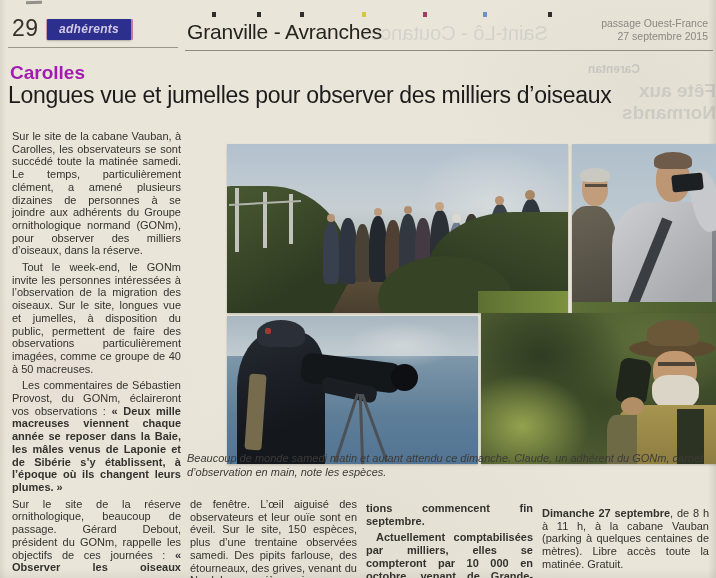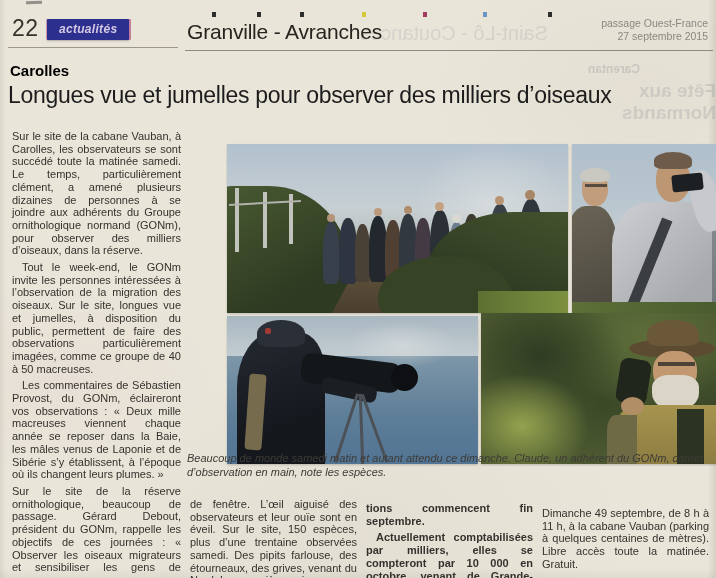--- a/index.html
+++ b/index.html
@@ -29,35 +29,35 @@
     box-shadow:2px 0 0 rgba(168,44,116,.55), -1px 0 0 rgba(168,44,116,.35), 0 1px 2px rgba(0,0,0,.25);
     border-radius:1px;letter-spacing:.3px;
   }
   .edition-title{position:absolute;left:187px;top:20px;font-size:21px;color:#26241f;letter-spacing:-.2px;}
   .masthead-date{position:absolute;right:8px;top:17px;text-align:right;font-size:10.5px;line-height:13px;color:#8b8781;}
   .rule{position:absolute;height:1px;background:#9d978a;}
   .rule-left{left:8px;top:47px;width:170px;}
   .rule-right{left:185px;top:50px;width:528px;background:#8f8a7f;}
   .reg-dot{position:absolute;top:12px;width:4px;height:5px;}
   
-  .kicker{position:absolute;left:10px;top:62px;font-size:15px;font-weight:bold;color:#000000;}
+  .kicker{position:absolute;left:10px;top:62px;font-size:19px;font-weight:bold;color:#a21caf;}
   .headline{
     position:absolute;left:8px;top:82px;width:704px;
     font-size:23px;letter-spacing:-.3px;color:#1c1c1c;white-space:nowrap;font-weight:normal;margin:0;
   }
   
   .ghost{position:absolute;color:#44506b;transform:scaleX(-1);pointer-events:none;font-weight:bold;}
   .ghost-1{left:360px;top:22px;font-size:20px;opacity:.12;font-weight:normal;}
   .ghost-2{left:588px;top:62px;font-size:12px;opacity:.18;}
   .ghost-3{left:545px;top:80px;font-size:19px;opacity:.14;}
   
   .col{position:absolute;font-size:11px;line-height:12.7px;text-align:justify;color:#34322e;overflow:hidden;}
   .col p{margin:4px;}
   .col p.ind{text-indent:10px;}
-  .col .q{font-weight:normal;}
+  .col .q{font-weight:bold;}
   .col-1{left:8px;top:126px;width:177px;height:450px;}
   .col-2{left:186px;top:494px;width:175px;height:84px;}
   .col-3{left:362px;top:498px;width:175px;height:84px;font-weight:bold;}
   .col-4{left:538px;top:494px;width:175px;height:84px;}
   .subhead{font-weight:bold;font-size:12px;margin:7px 0 5px 12px !important;text-indent:0 !important;color:#222;}
   .info-gap{margin-top:13px !important;}
   
   .photo{position:absolute;overflow:hidden;box-shadow:inset 0 0 0 1px rgba(30,30,30,.35), 0 1px 2px rgba(0,0,0,.2);}
   .photo *{position:absolute;}
   .photo-crowd{left:187px;top:128px;width:341px;height:169px;}
@@ -129,22 +129,22 @@
 </head>
 <body>
 
 <div class="paper-texture"></div>
 <div class="corner-mark"></div>
 
 <div class="ghost ghost-1">Saint-Lô - Coutances</div>
 <div class="ghost ghost-2">Carentan</div>
 <div class="ghost ghost-3">Fête aux Normands</div>
 
-<div class="page-number">22</div>
-<div class="section-badge">actualités</div>
+<div class="page-number">29</div>
+<div class="section-badge">adhérents</div>
 <div class="edition-title">Granville - Avranches</div>
 <div class="masthead-date">
   <div>passage Ouest-France</div>
   <div>27 septembre 2015</div>
 </div>
 <div class="rule rule-left"></div>
 <div class="rule rule-right"></div>
 
 <div class="reg-dot" style="left:212px;background:#2e2e2c;"></div>
 <div class="reg-dot" style="left:257px;background:#2e2e2c;"></div>
@@ -249,14 +249,14 @@
 <figcaption class="photo-caption">Beaucoup de monde samedi matin et autant attendu ce dimanche. Claude, un adhérent du GONm, carnet d’observation en main, note les espèces.</figcaption>
 
 <div class="col col-2">
   <p>de fenêtre. L’œil aiguisé des observateurs et leur ouïe sont en éveil. Sur le site, 150 espèces, plus d’une trentaine observées samedi. Des pipits farlouse, des étourneaux, des grives, venant du Nord. Les premières migra-</p>
 </div>
 <div class="col col-3">
   <p>tions commencent fin septembre.</p>
   <p class="ind">Actuellement comptabilisées par milliers, elles se compteront par 10 000 en octobre, venant de Grande-Bretagne, des Pays de l’Est, de Scandinavie. Le site que gère le GONm est</p>
 </div>
 <div class="col col-4">
-  <p class="info-gap"><span class="q">Dimanche 49 septembre</span><span>, de 8 h à 11 h, à la cabane Vauban (parking à quelques centaines de mètres). Libre accès toute la matinée. Gratuit.</span></p>
+  <p class="info-gap"><span class="q">Dimanche 27 septembre</span><span>, de 8 h à 11 h, à la cabane Vauban (parking à quelques centaines de mètres). Libre accès toute la matinée. Gratuit.</span></p>
 </div>
 
 </body></html>

